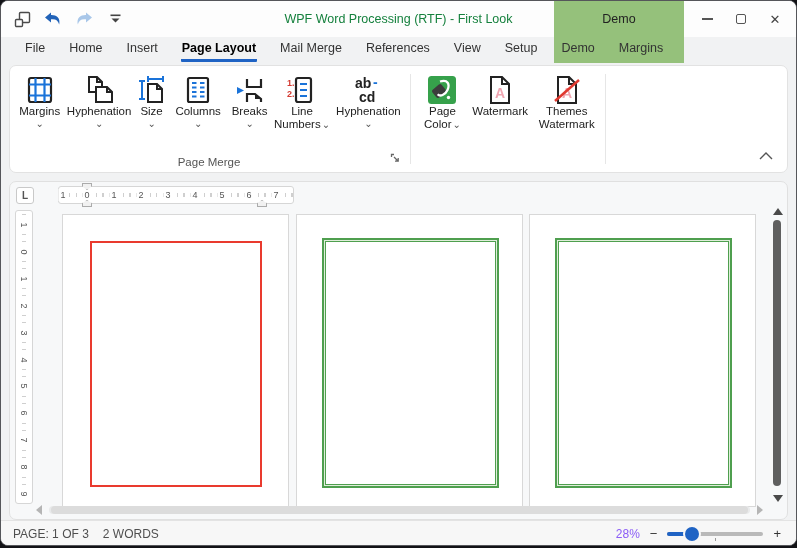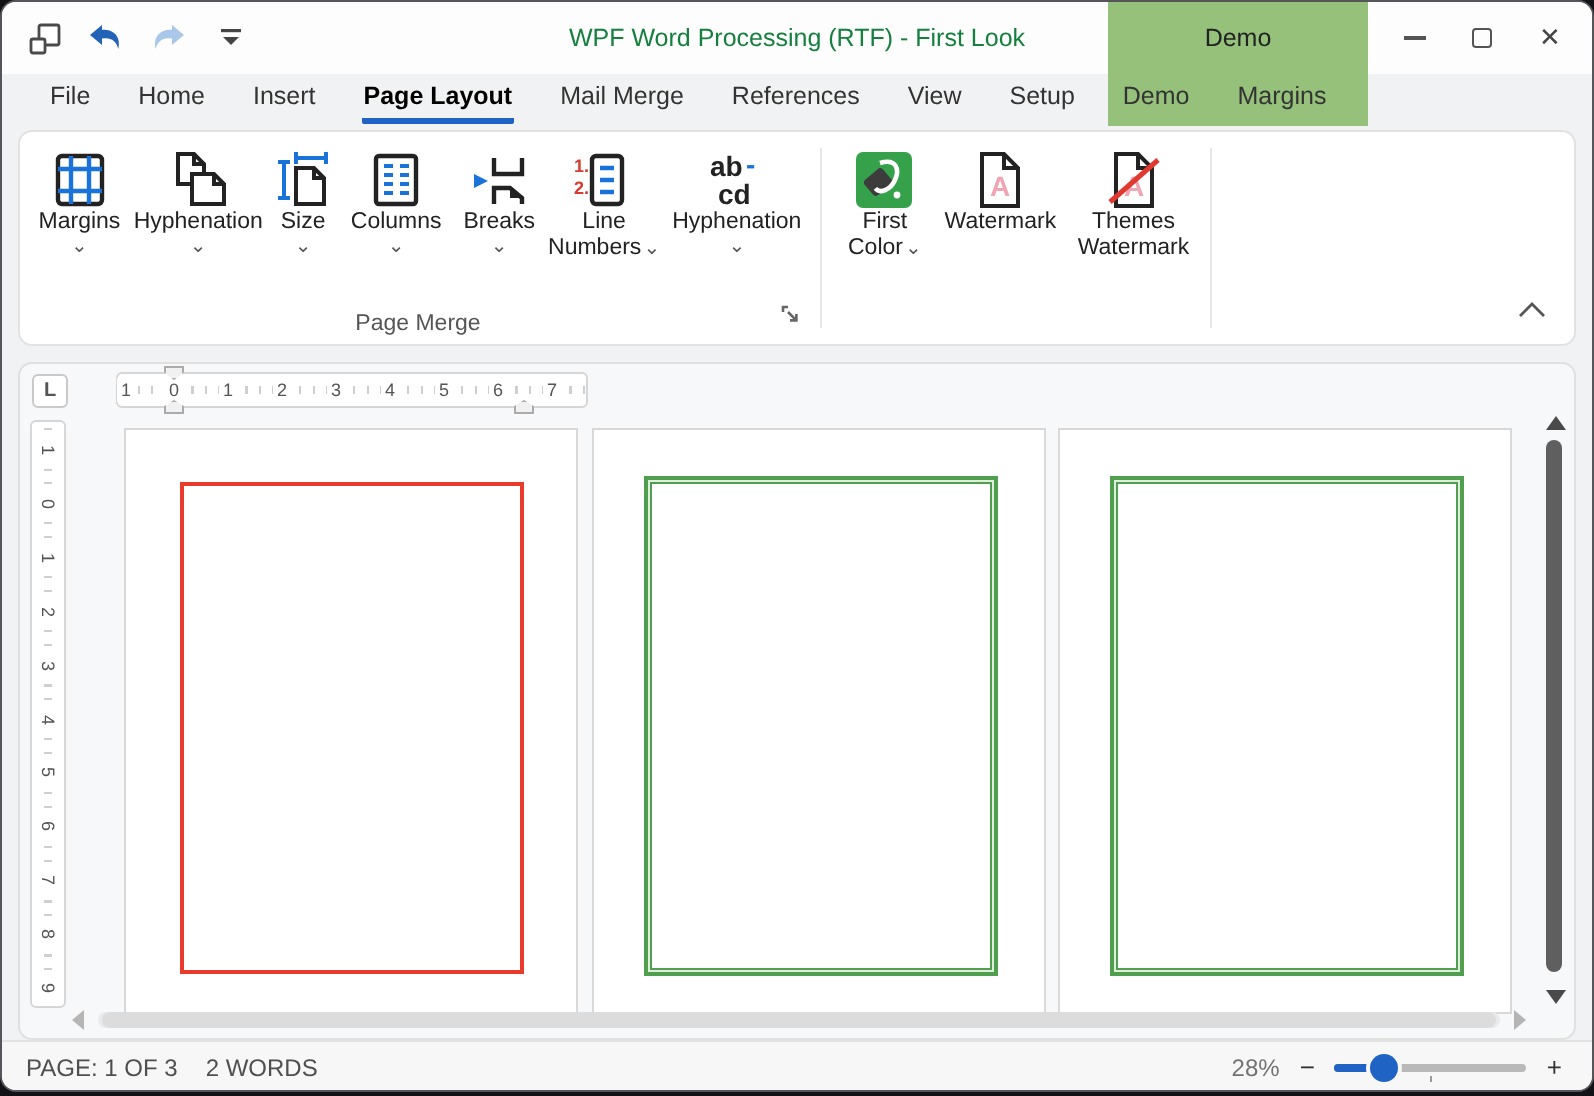--- a/index.html
+++ b/index.html
@@ -71,21 +71,21 @@
   .hscroll{position:absolute;left:26px;right:24px;bottom:3px;height:12px;display:flex;align-items:center;}
   .tri-left{border-top:5px solid transparent;border-bottom:5px solid transparent;border-right:6px solid #b5b5b5;}
   .tri-right{border-top:5px solid transparent;border-bottom:5px solid transparent;border-left:6px solid #b5b5b5;}
   .htrack{flex:1;height:8px;margin:0 7px;border-radius:4px;background:#e9eaeb;position:relative;}
   .hthumb{position:absolute;left:2px;right:2px;top:0;height:8px;border-radius:4px;background:#dcdcdc;}
   
   .statusbar{position:absolute;left:0;right:0;top:519px;height:26px;background:#f7f7f7;border-top:1px solid #e3e3e3;
     display:flex;align-items:center;justify-content:space-between;padding:0 14px 0 12px;}
   .st-left{display:flex;gap:14px;font-size:12px;color:#4f4f4f;}
   .st-right{display:flex;align-items:center;gap:9px;}
-  .zoom-val{font-size:12px;color:#737373;}
+  .zoom-val{font-size:12px;color:#8b5cf6;}
   .zbtn{font-size:13px;color:#333;line-height:13px;padding:0 1px;}
   .ztrack{position:relative;width:96px;height:4px;border-radius:2px;background:#b9b9b9;}
   .zfill{position:absolute;left:0;top:0;height:4px;width:25px;border-radius:2px;background:var(--accent-blue,#1f63c4);}
   .zthumb{position:absolute;left:18px;top:-5px;width:14px;height:14px;border-radius:50%;
     background:var(--accent-blue,#1f63c4);box-shadow:0 0 0 2px #f7f7f7;}
   .ztick{position:absolute;left:50%;bottom:-5px;width:1px;height:3px;background:#999;}
 </style>
 </head>
 <body>
 
@@ -248,21 +248,21 @@
     <div class="rgroup" style="width:190px;">
       <div class="rbtn" style="width:52px">
         <svg width="30" height="30" viewBox="0 0 30 30">
           <rect x="1" y="1" width="28" height="28" rx="3.5" fill="var(--icon-green,#36a14b)"></rect>
           <g transform="rotate(-40 12 16)">
               <rect x="6" y="11" width="12" height="10" rx="2" fill="#3c3c3c"></rect>
             </g>
           <path d="M13,6.5 c8,-2.5 10,3 7.5,8.5 c-2.3,5 -7.5,7 -9.8,4.2" stroke="#fff" stroke-width="2.3" fill="none"></path>
           <circle cx="21.5" cy="22.5" r="1.7" fill="#fff"></circle>
         </svg>
-        <span class="rlabel">First</span>
+        <span class="rlabel">Page</span>
         <span class="rlabel"><span>Color</span><span class="rchev inline">⌄</span></span>
       </div>
       <div class="rbtn" style="width:66px">
         <svg width="30" height="30" viewBox="0 0 30 30">
           <path d="M6,2 h11 l7,7 v19 h-18 z" fill="#fff" stroke="#222" stroke-width="2"></path>
           <path d="M17,2 v7 h7" fill="none" stroke="#222" stroke-width="2"></path>
           <text x="15" y="23" font-size="14" font-weight="bold" fill="var(--watermark-pink,#f0a6b2)" text-anchor="middle">A</text>
         </svg>
         <span class="rlabel">Watermark</span>
       </div>

